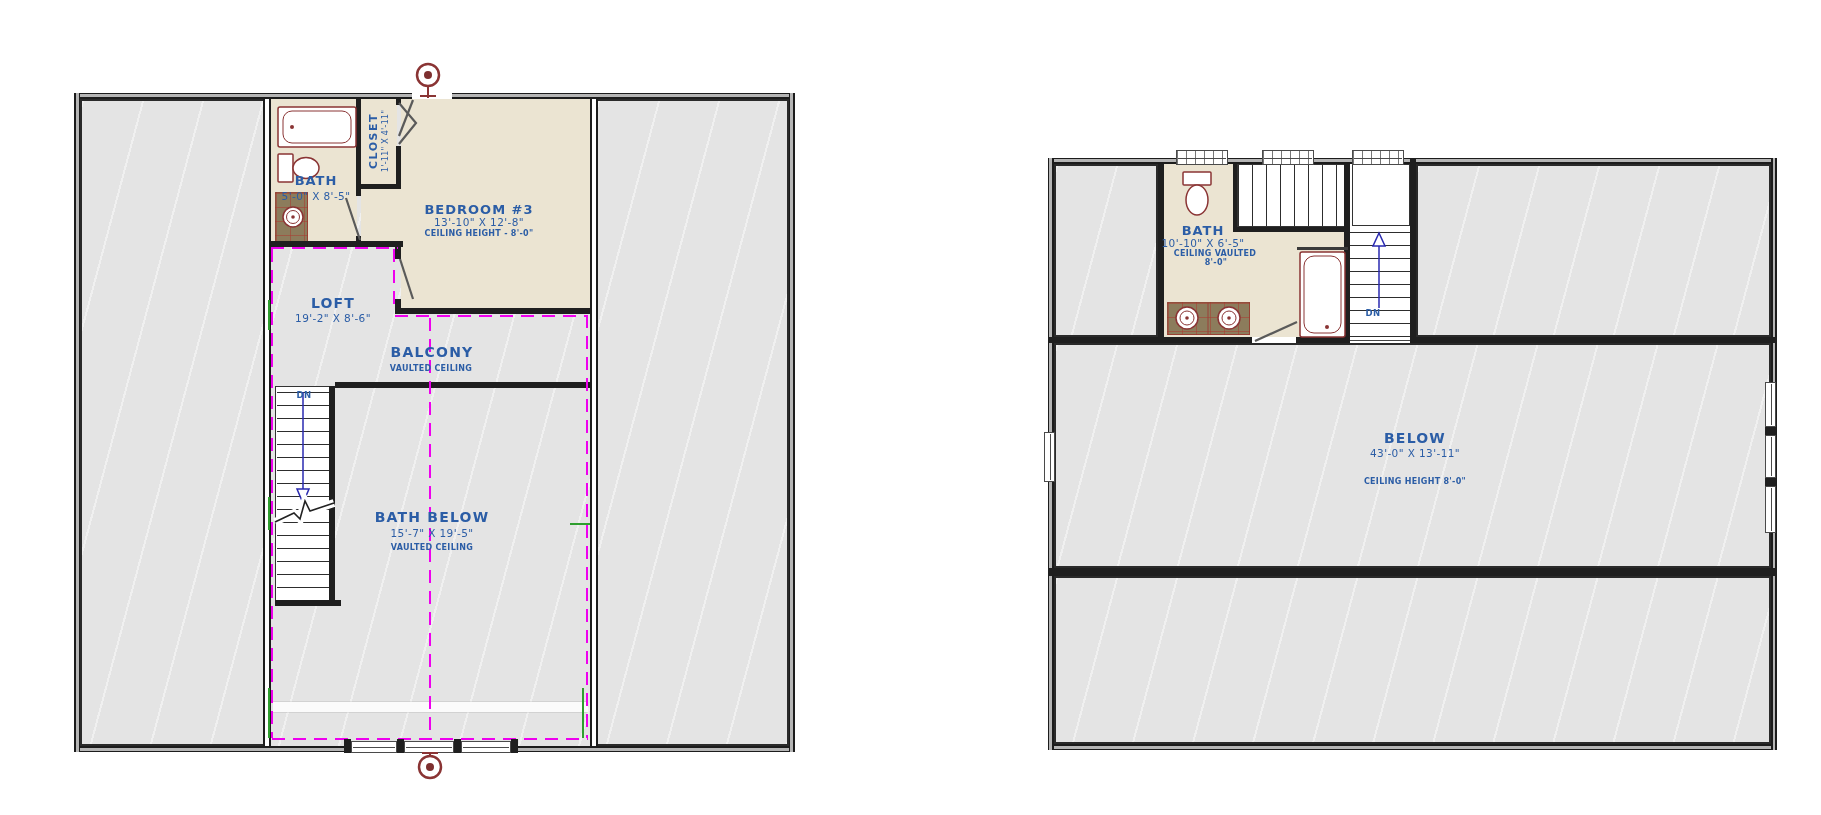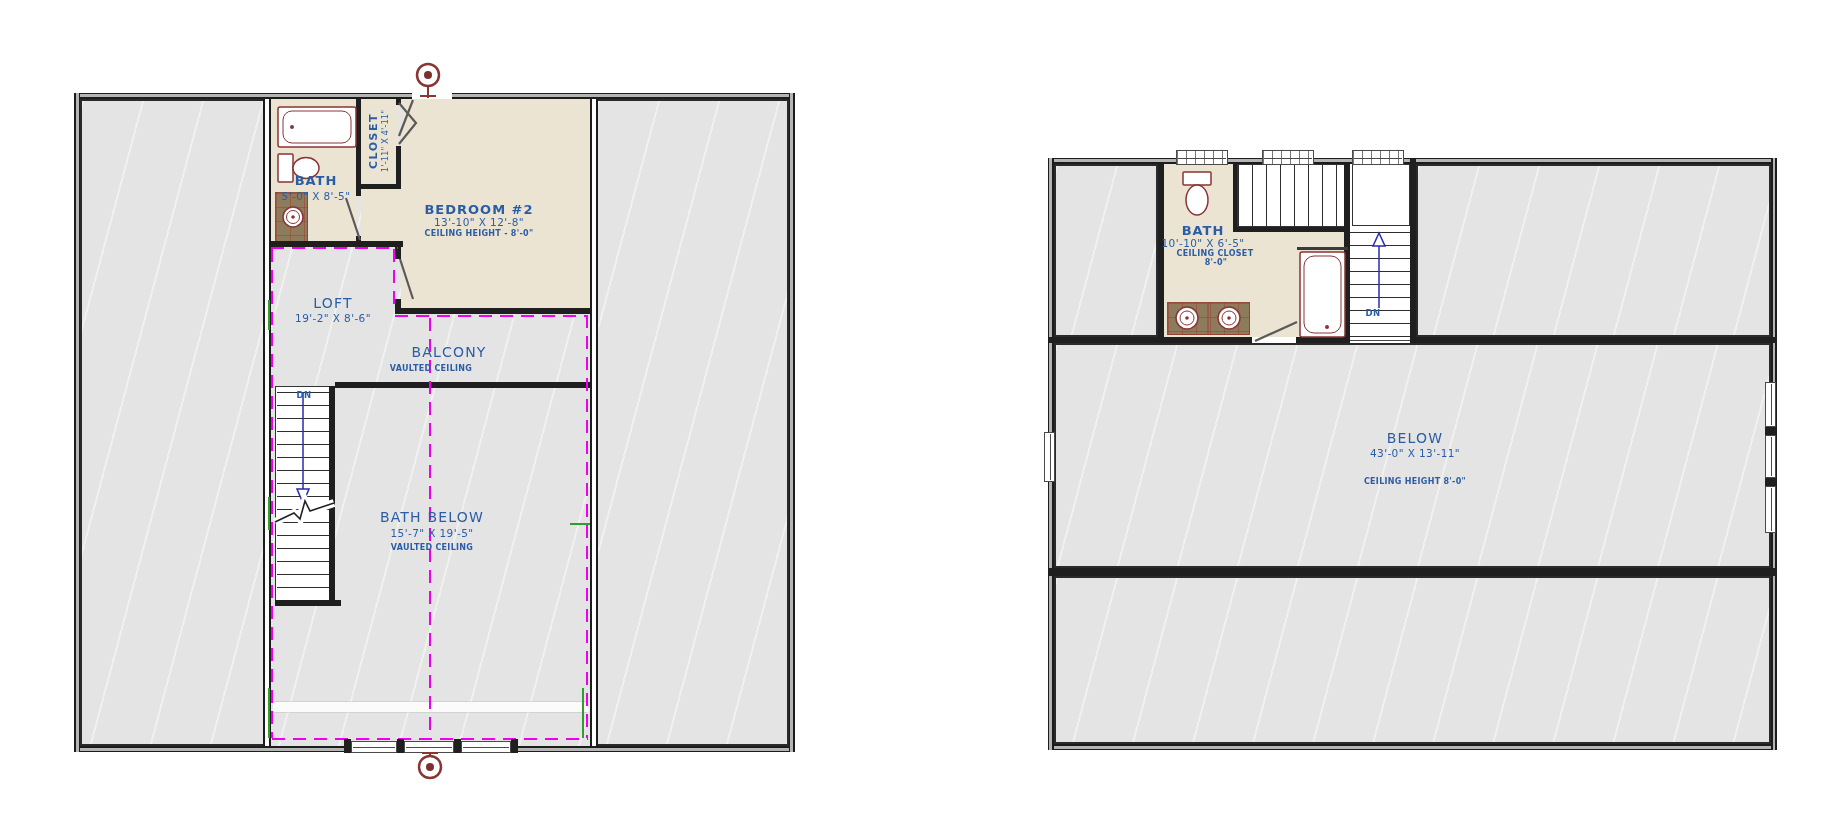--- a/index.html
+++ b/index.html
@@ -28,21 +28,21 @@
   .grn{position:absolute;background:#2f9e2f;z-index:5;}
   
   .win{position:absolute;background:#fff;border:1.5px solid #4a4a4a;box-sizing:border-box;z-index:6;}
   .win-h:before{content:"";position:absolute;left:1px;right:1px;top:50%;height:1px;background:#4a4a4a;}
   .win-v:before{content:"";position:absolute;top:1px;bottom:1px;left:50%;width:1px;background:#4a4a4a;}
   .win-hatch{background-image:repeating-linear-gradient(90deg,#777 0 1px,transparent 1px 9px);}
   .post{position:absolute;background:#1f1f1f;z-index:6;}
   
   .lbl{position:absolute;transform:translate(-50%,-50%);color:#2b5da6;text-align:center;
        white-space:nowrap;z-index:8;line-height:1;}
-  .lbl-name{font-size:14px;font-weight:normal;letter-spacing:1.2px;}
+  .lbl-name{font-size:14px;font-weight:bold;letter-spacing:1.2px;}
   .lbl-name-sm{font-size:13px;font-weight:bold;letter-spacing:1px;}
   .lbl-dims{font-size:10.5px;letter-spacing:.4px;}
   .lbl-tiny{font-size:8px;font-weight:bold;letter-spacing:.3px;}
   .lbl-dn{font-size:8.5px;font-weight:bold;letter-spacing:.5px;}
   .lbl-rot{transform:translate(-50%,-50%) rotate(-90deg);}
   .lbl-rot .l1{font-size:11px;font-weight:bold;letter-spacing:1.5px;display:block;}
   .lbl-rot .l2{font-size:8.5px;display:block;margin-top:2px;}
   .tile{position:absolute;background-color:#8c7c5c;z-index:3;
     background-image:repeating-linear-gradient(90deg,rgba(170,60,50,.55) 0 1px,transparent 1px 14px),
                      repeating-linear-gradient(180deg,rgba(170,60,50,.55) 0 1px,transparent 1px 14px);
@@ -111,26 +111,26 @@
     <div class="post" style="left:454px;top:739px;width:7px;height:14px;"></div>
     <div class="win win-h" style="left:461px;top:741px;width:50px;height:12px;"></div>
     <div class="post" style="left:511px;top:739px;width:7px;height:14px;"></div>
 
     <div class="lbl lbl-name-sm" style="left:316px;top:180px;">BATH</div>
     <div class="lbl lbl-dims" style="left:316px;top:196px;">5'-0" X 8'-5"</div>
     <div class="lbl lbl-rot" style="left:379px;top:141px;">
       <span class="l1">CLOSET</span>
       <span class="l2">1'-11" X 4'-11"</span>
     </div>
-    <div class="lbl lbl-name-sm" style="left:479px;top:209px;">BEDROOM #2</div>
+    <div class="lbl lbl-name-sm" style="left:479px;top:209px;">BEDROOM #3</div>
     <div class="lbl lbl-dims" style="left:479px;top:222px;">13'-10" X 12'-8"</div>
     <div class="lbl lbl-tiny" style="left:479px;top:234px;">CEILING HEIGHT - 8'-0"</div>
     <div class="lbl lbl-name" style="left:333px;top:303px;">LOFT</div>
     <div class="lbl lbl-dims" style="left:333px;top:318px;">19'-2" X 8'-6"</div>
-    <div class="lbl lbl-name" style="left:449px;top:352px;">BALCONY</div>
+    <div class="lbl lbl-name" style="left:432px;top:352px;">BALCONY</div>
     <div class="lbl lbl-tiny" style="left:431px;top:369px;">VAULTED CEILING</div>
     <div class="lbl lbl-name" style="left:432px;top:517px;">BATH BELOW</div>
     <div class="lbl lbl-dims" style="left:432px;top:533px;">15'-7" X 19'-5"</div>
     <div class="lbl lbl-tiny" style="left:432px;top:548px;">VAULTED CEILING</div>
     <div class="lbl lbl-dn" style="left:304px;top:395px;">DN</div>
   </section>
 
   <section>
 
     <div class="room room-gray bordered" style="left:1054px;top:164px;width:104px;height:173px;"></div>
@@ -167,21 +167,21 @@
 
     <div class="win win-v" style="left:1044px;top:432px;width:11px;height:50px;"></div>
     <div class="win win-v" style="left:1765px;top:382px;width:11px;height:45px;"></div>
     <div class="post" style="left:1765px;top:427px;width:11px;height:8px;"></div>
     <div class="win win-v" style="left:1765px;top:435px;width:11px;height:43px;"></div>
     <div class="post" style="left:1765px;top:478px;width:11px;height:8px;"></div>
     <div class="win win-v" style="left:1765px;top:486px;width:11px;height:47px;"></div>
 
     <div class="lbl lbl-name-sm" style="left:1203px;top:230px;">BATH</div>
     <div class="lbl lbl-dims" style="left:1203px;top:243px;">10'-10" X 6'-5"</div>
-    <div class="lbl lbl-tiny" style="left:1215px;top:254px;">CEILING CLOSET</div>
+    <div class="lbl lbl-tiny" style="left:1215px;top:254px;">CEILING VAULTED</div>
     <div class="lbl lbl-tiny" style="left:1216px;top:263px;">8'-0"</div>
     <div class="lbl lbl-name" style="left:1415px;top:438px;">BELOW</div>
     <div class="lbl lbl-dims" style="left:1415px;top:453px;">43'-0" X 13'-11"</div>
     <div class="lbl lbl-tiny" style="left:1415px;top:482px;">CEILING HEIGHT 8'-0"</div>
     <div class="lbl lbl-dn" style="left:1373px;top:313px;">DN</div>
   </section>
 
   <svg class="overlay" width="1821" height="815" viewBox="0 0 1821 815">
 
     <g stroke="#8a3434" fill="none" stroke-width="2.5">

